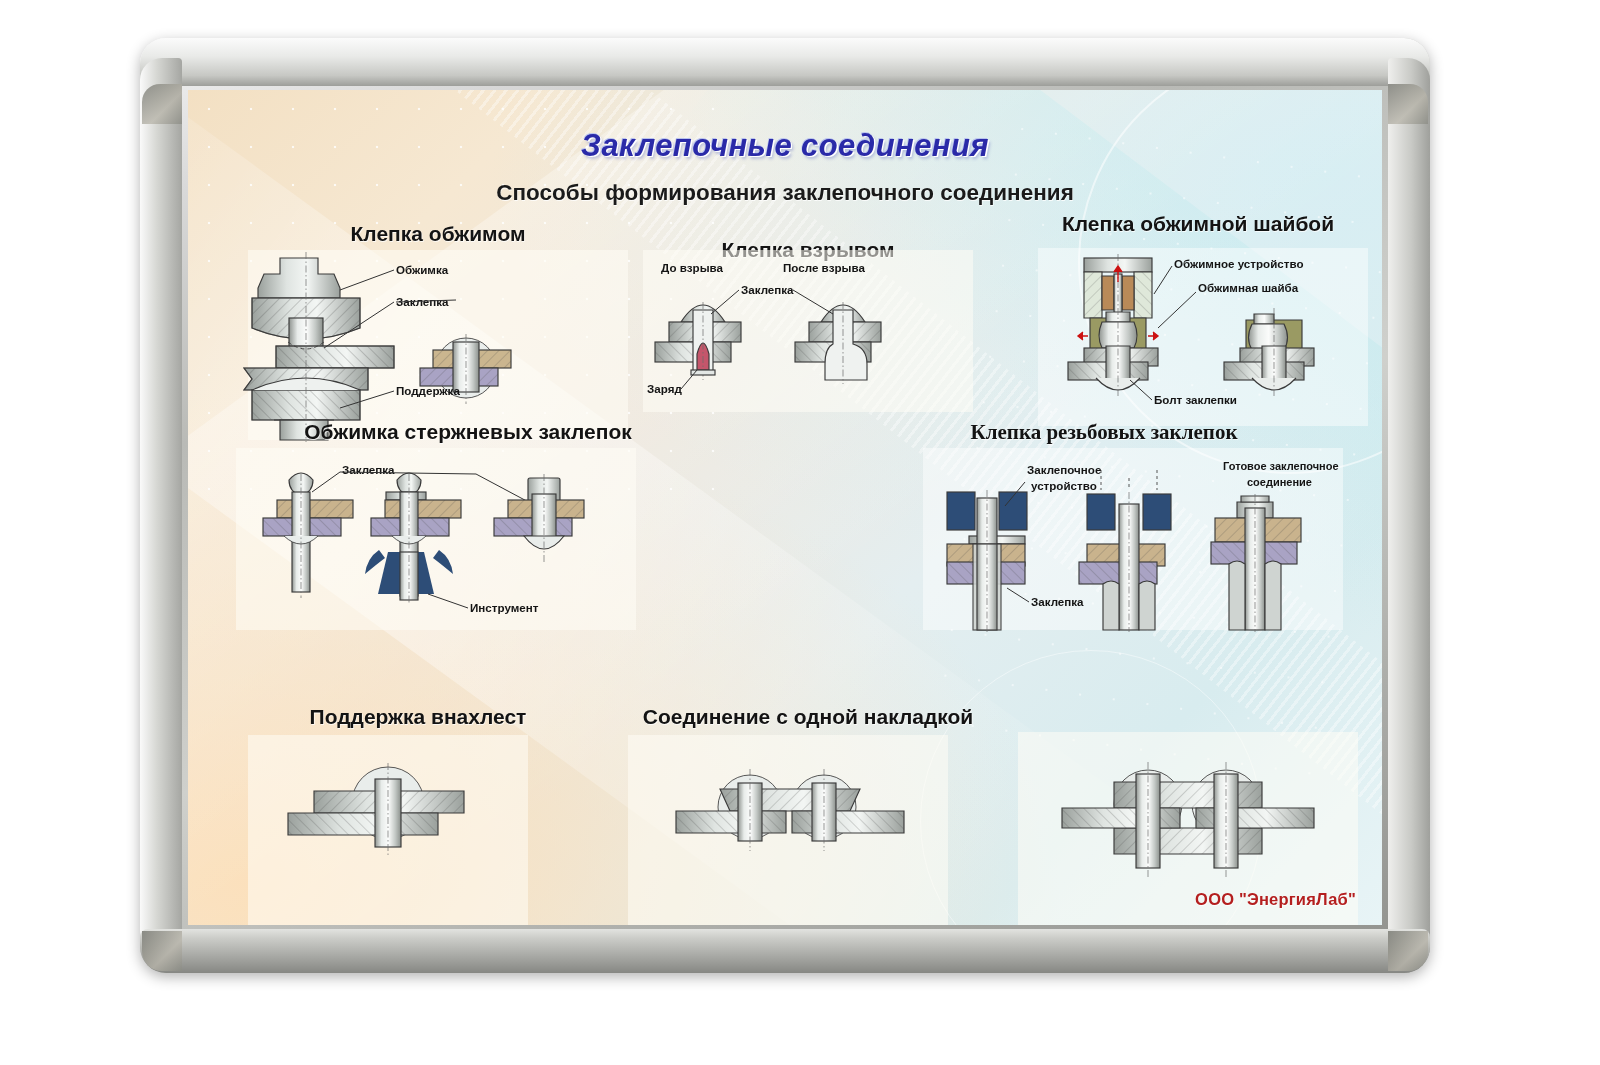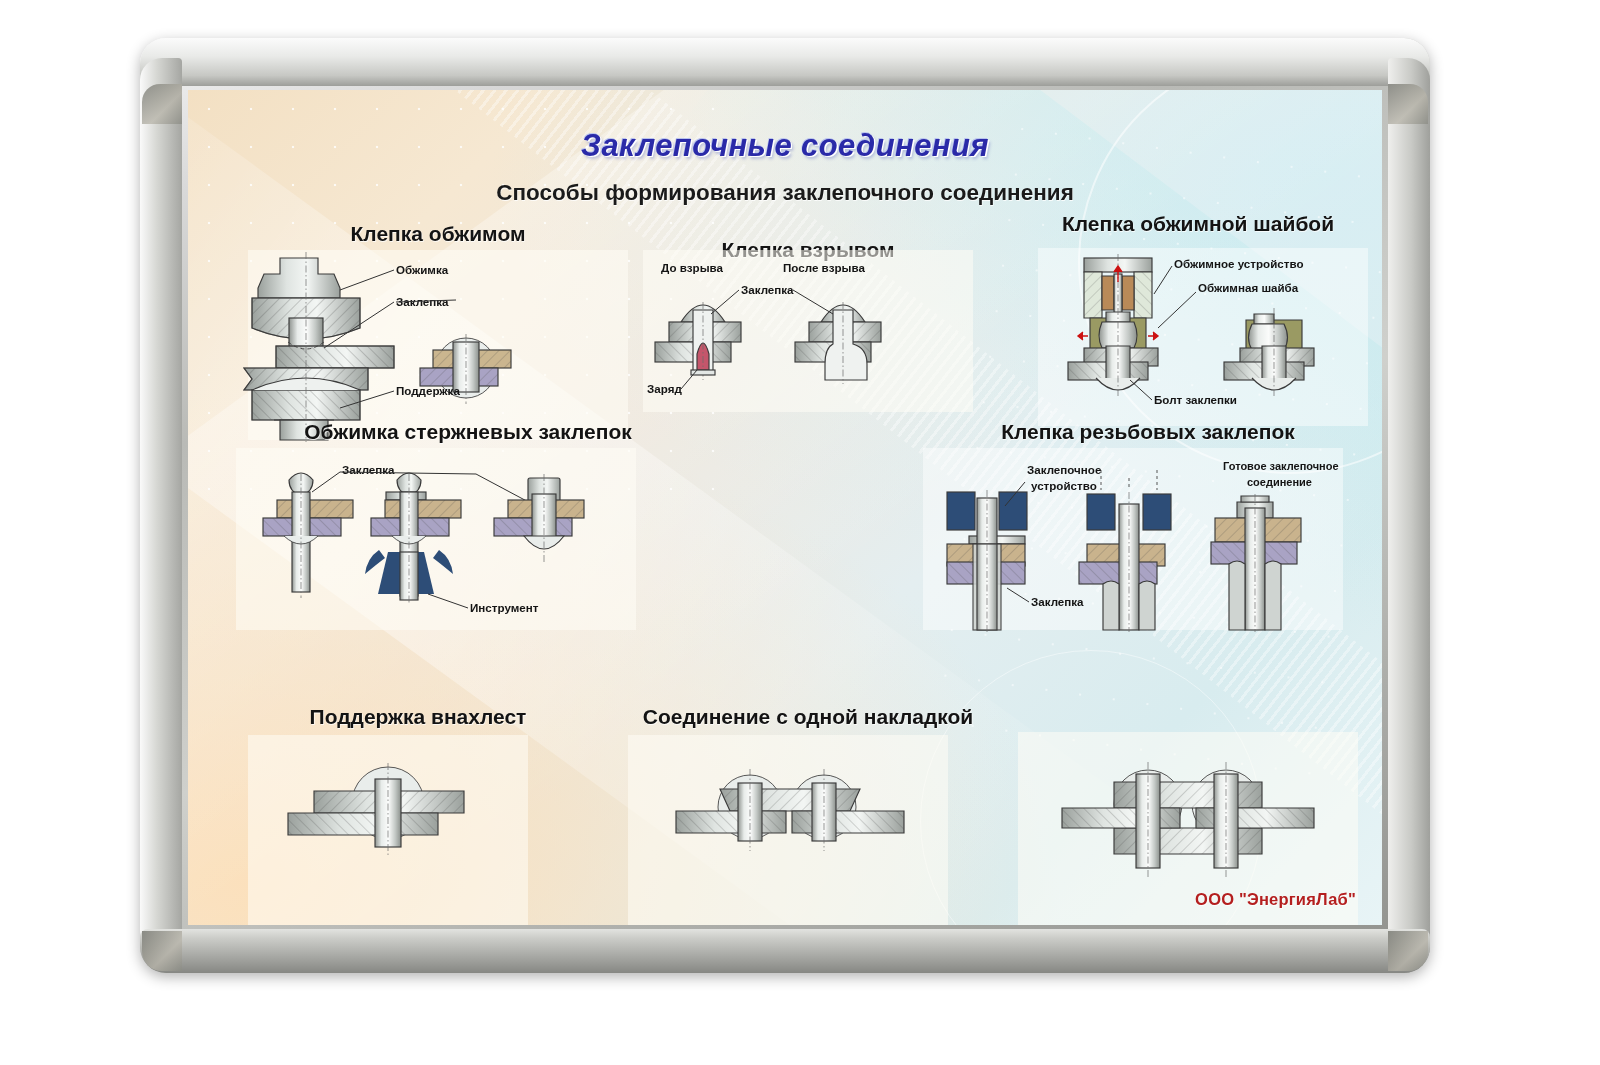--- a/index.html
+++ b/index.html
@@ -339,21 +339,21 @@
         <rect class="ol" x="272" y="52" width="76" height="18" fill="#c9b38d"></rect>
         <rect x="272" y="52" width="76" height="18" fill="url(#h45)" opacity=".5"></rect>
         <rect class="ol" x="258" y="70" width="78" height="18" fill="#a9a3c4"></rect>
         <rect x="258" y="70" width="78" height="18" fill="url(#h45b)" opacity=".5"></rect>
         <rect class="ol" x="296" y="46" width="24" height="44" fill="url(#steel)"></rect>
         <path class="ol" d="M288 88 q20 26 40 0 z" fill="#e9edeb"></path>
         <line class="cl" x1="308" y1="26" x2="308" y2="116"></line>
       </g>
     </svg>
 
-    <div class="panel-title" style="left:760px;top:330px;width:400px;">Клепка резьбовых заклепок</div>
+    <div class="panel-title" style="left:716px;top:330px;width:400px;font-family:Liberation Serif, serif;">Клепка резьбовых заклепок</div>
     <div class="plate" style="left:735px;top:358px;width:420px;height:182px;"></div>
 
     <svg class="fig" style="left:735px;top:358px;" width="420" height="184" viewBox="0 0 420 184">
       <text class="lbl" x="104" y="26">Заклепочное</text>
       <text class="lbl" x="108" y="42">устройство</text>
       <text class="lbl sm" x="300" y="22">Готовое заклепочное</text>
       <text class="lbl sm" x="324" y="38">соединение</text>
       <text class="lbl" x="108" y="158">Заклепка</text>
 
       <g>

